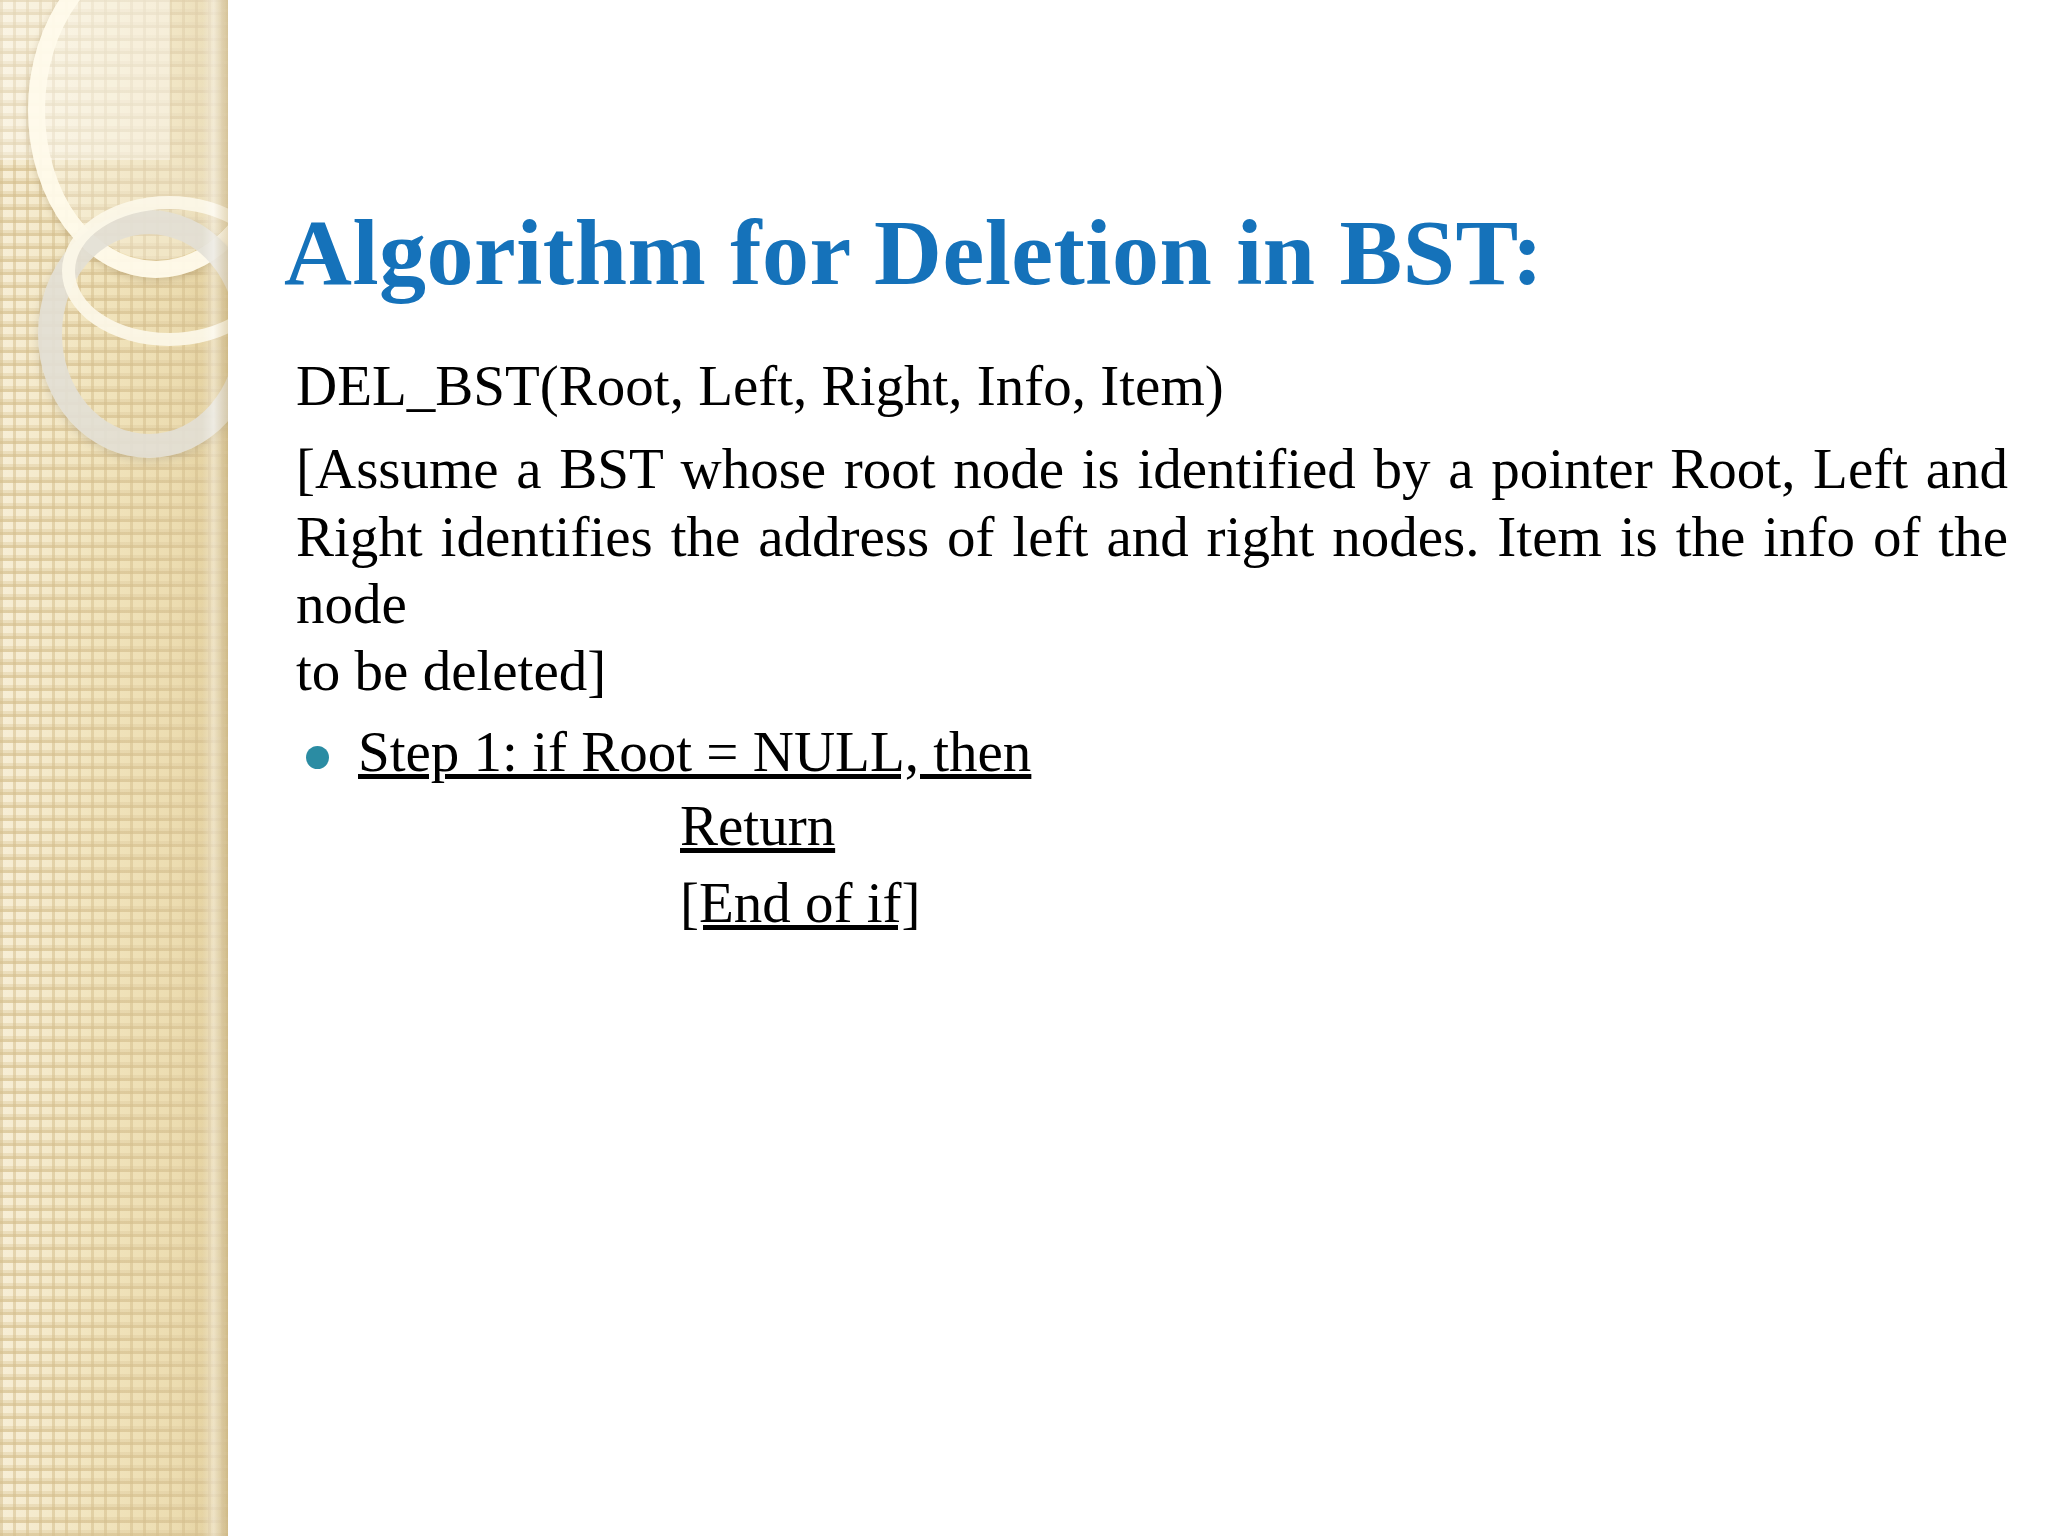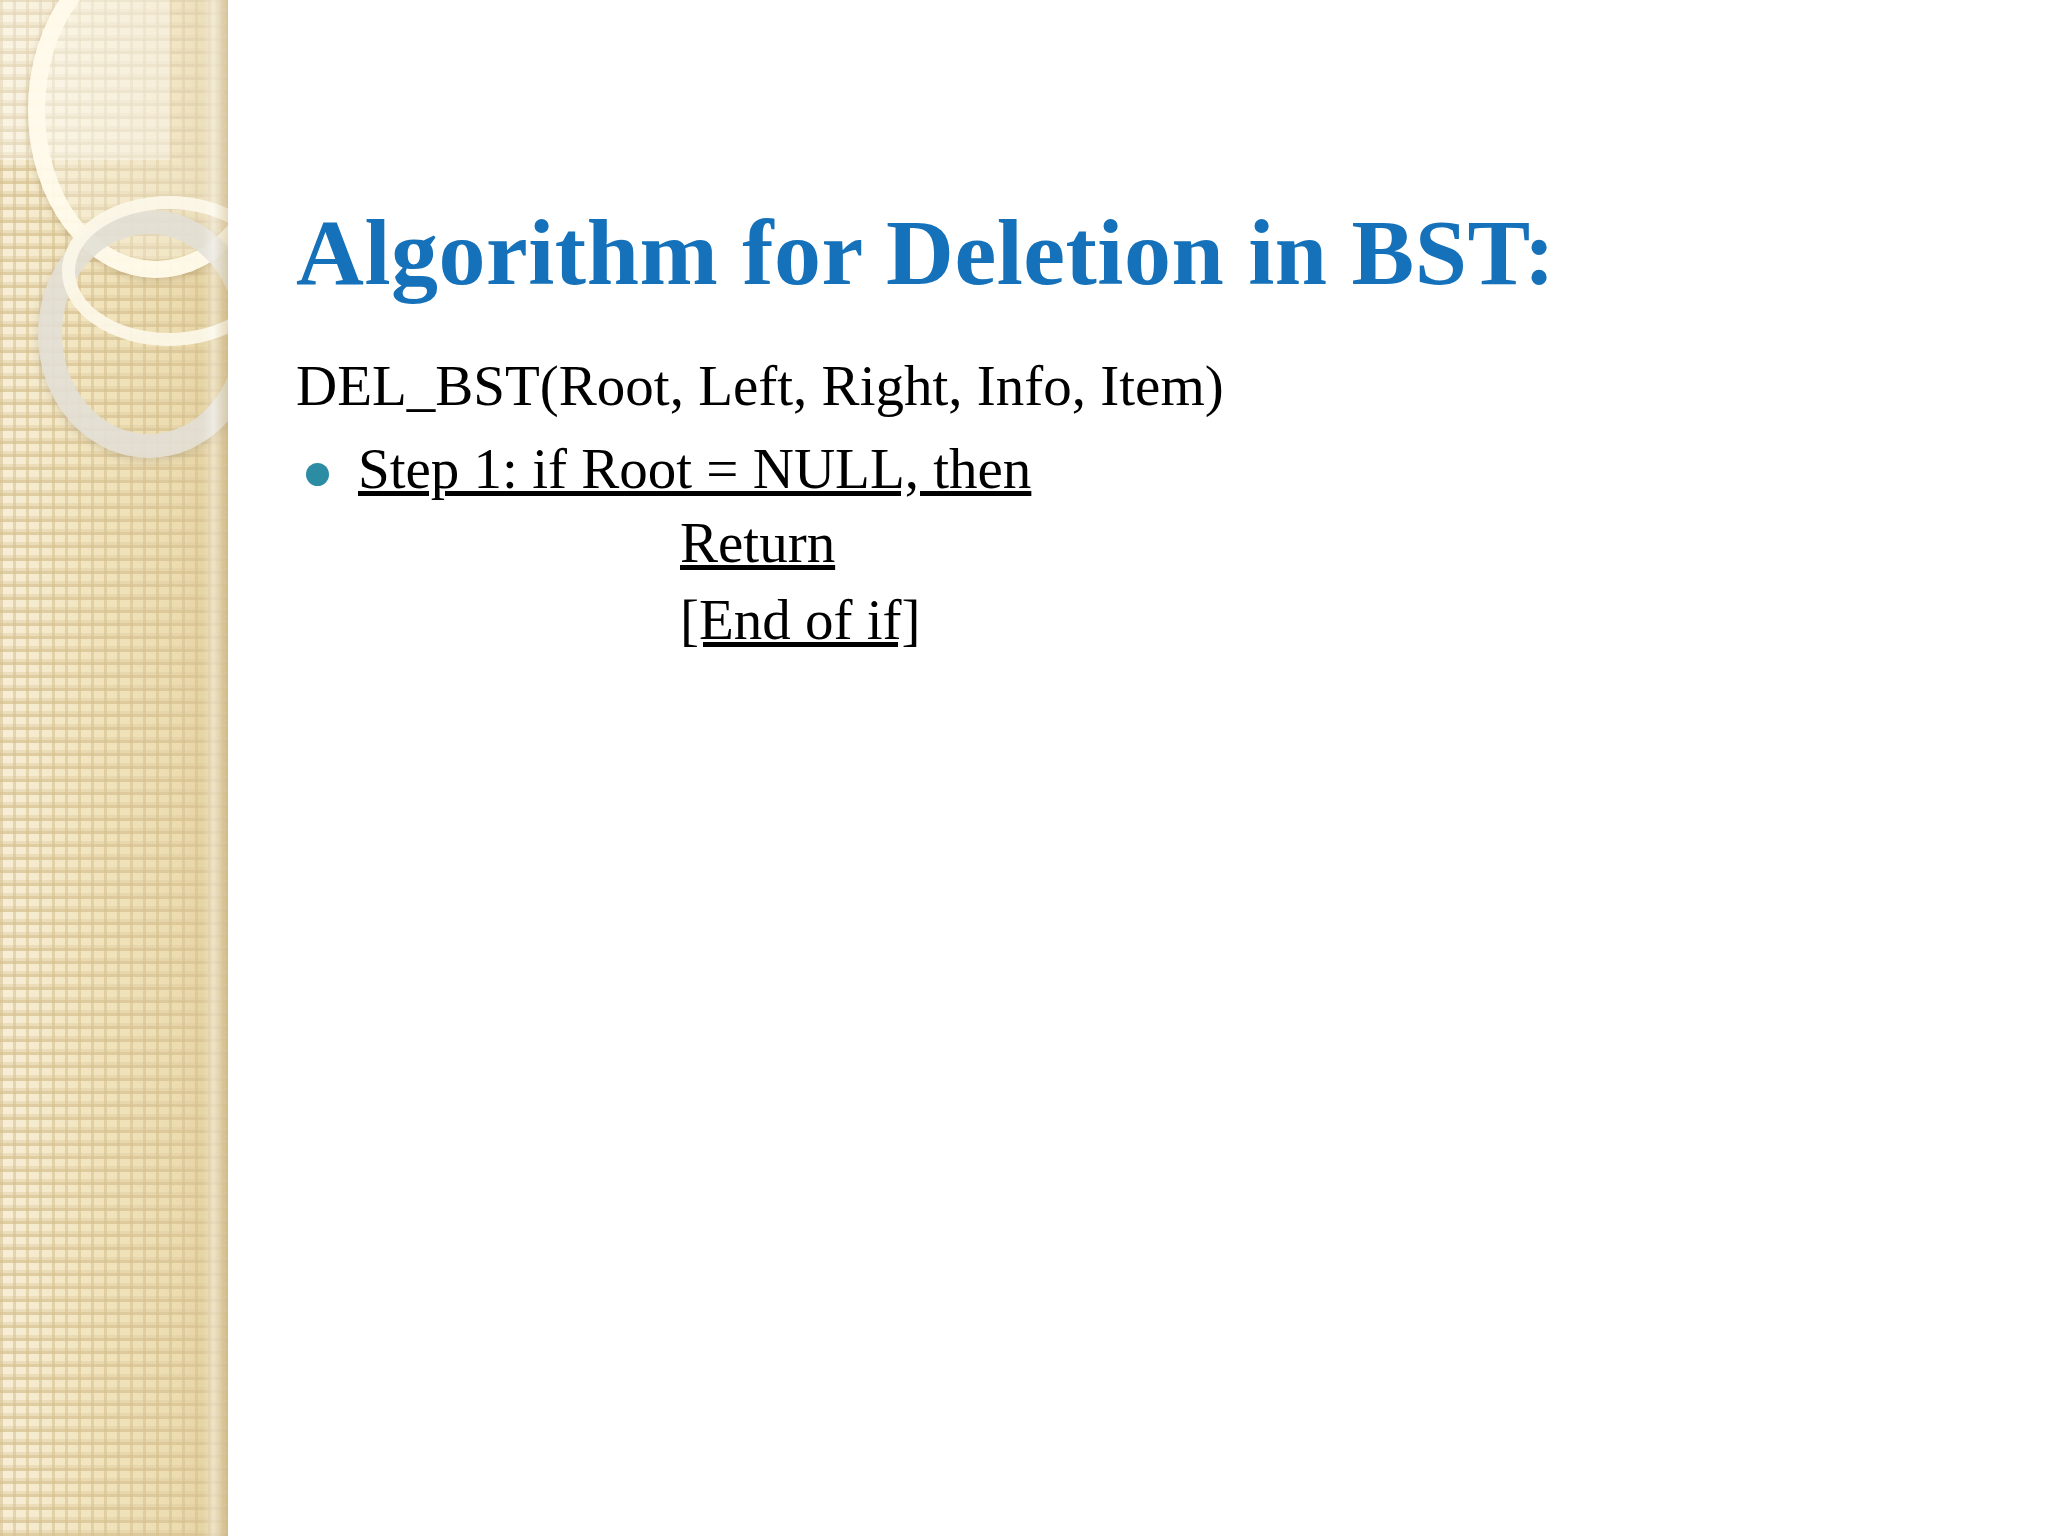--- a/index.html
+++ b/index.html
@@ -112,21 +112,21 @@
     width: 214px;
     height: 150px;
     border: 13px solid rgba(252,247,232,0.92);
     border-radius: 50%;
     box-sizing: border-box;
   }
 
   
   .title {
     position: absolute;
-    left: 296px;
+    left: 284px;
     top: 140px;
     width: 1620px;
     color: #1572BA;
     font-size: 94px;
     line-height: 1.06;
     letter-spacing: 0.5px;
     white-space: nowrap;
   }
 
   .body-area {
@@ -198,20 +198,26 @@
     <div class="ring-gray-2"></div>
     <div class="band-sheen"></div>
   </div>
 
   <h1 class="title">Algorithm for Deletion in BST:</h1>
 
   <div class="body-area">
 
     <div class="sig-line">DEL_BST(Root, Left, Right, Info, Item)</div>
 
+    <div class="assume-para">
+      <span>[Assume a BST whose root node is identified by a</span>
+      <span>pointer Root, Left and Right identifies the address</span>
+      <span>of left and right nodes. Item is the info of the node</span>
+      <span class="lastline">to be deleted]</span>
+    </div>
 
     <ul class="steps">
       <li>
         <span class="dot"></span>
         <span>Step 1: if Root = NULL, then</span>
         <ul class="sub-lines">
           <li>Return</li>
           <li>[End of if]</li>
         </ul>
       </li>

